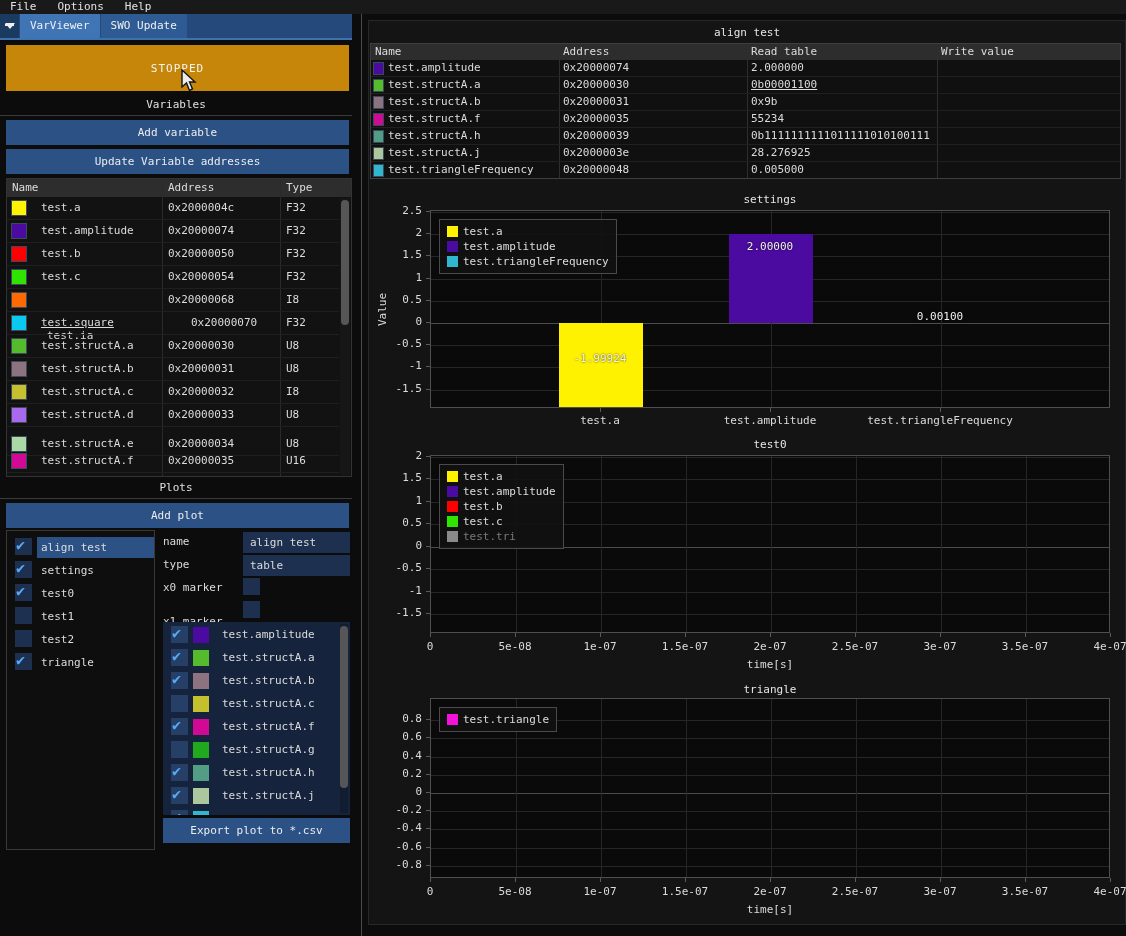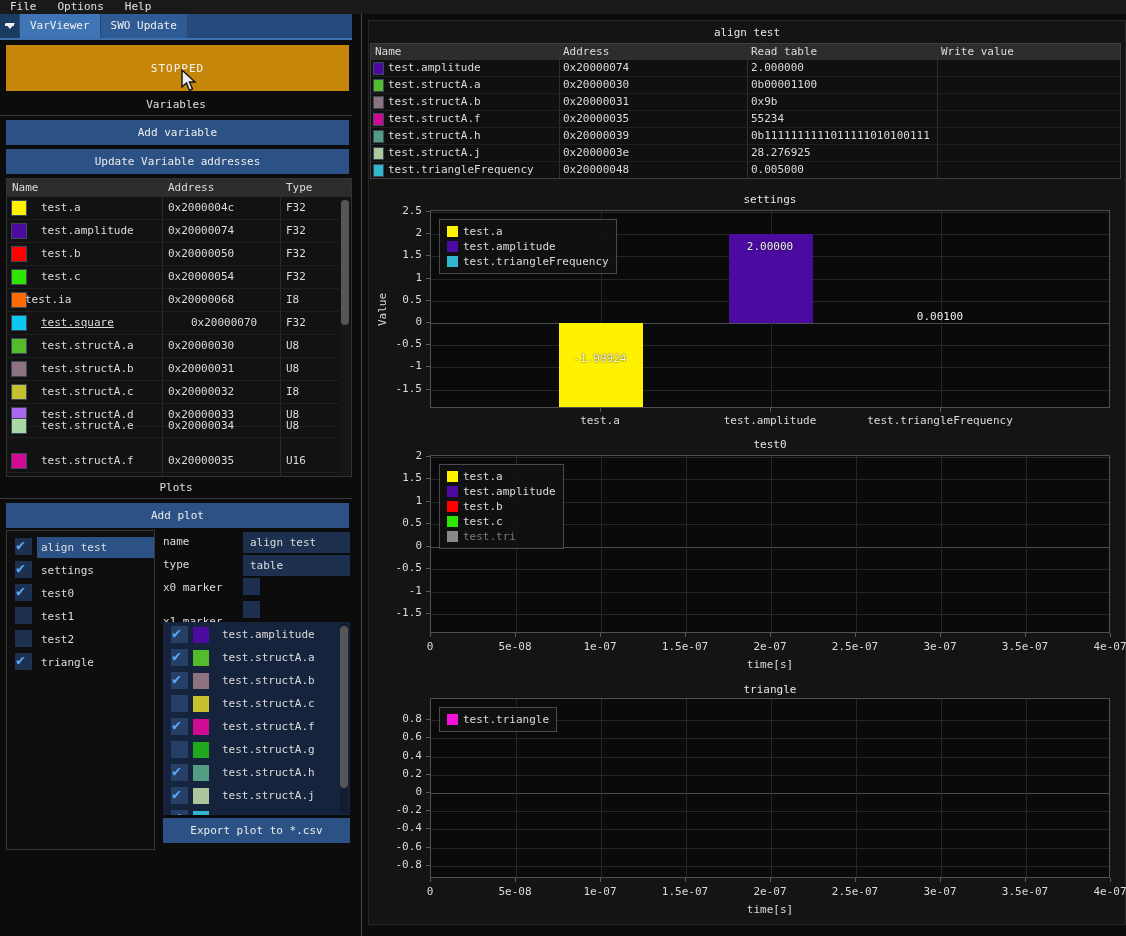--- a/index.html
+++ b/index.html
@@ -134,21 +134,21 @@
         <div class="cell" style="left: 279px; width: 54px;">F32</div>
       </div>
       <div class="vrow" style="top: 69px;">
         <div class="swatch" style="background: rgb(47, 229, 0);"></div>
         <div class="cell" style="left: 34px; width: 118px;">test.c</div>
         <div class="cell" style="left: 161px; width: 110px;">0x20000054</div>
         <div class="cell" style="left: 279px; width: 54px;">F32</div>
       </div>
       <div class="vrow" style="top: 92px;">
         <div class="swatch" style="background: rgb(255, 106, 0);"></div>
-        <div class="cell" style="left: 18px; width: 118px;">test.ia</div>
+        <div class="cell" style="left: 40px; width: 118px; margin-top: 36px;">test.ia</div>
         <div class="cell" style="left: 161px; width: 110px;">0x20000068</div>
         <div class="cell" style="left: 279px; width: 54px;">I8</div>
       </div>
       <div class="vrow" style="top: 115px;">
         <div class="swatch" style="background: rgb(11, 200, 238);"></div>
         <div class="cell" style="left: 34px; width: 118px; text-decoration: underline;">test.square</div>
         <div class="cell" style="left: 161px; width: 110px; margin-left: 23px;">0x20000070</div>
         <div class="cell" style="left: 279px; width: 54px;">F32</div>
       </div>
       <div class="vrow" style="top: 138px;">
@@ -168,21 +168,21 @@
         <div class="cell" style="left: 34px; width: 118px;">test.structA.c</div>
         <div class="cell" style="left: 161px; width: 110px;">0x20000032</div>
         <div class="cell" style="left: 279px; width: 54px;">I8</div>
       </div>
       <div class="vrow" style="top: 207px;">
         <div class="swatch" style="background: rgb(169, 105, 238);"></div>
         <div class="cell" style="left: 34px; width: 118px;">test.structA.d</div>
         <div class="cell" style="left: 161px; width: 110px;">0x20000033</div>
         <div class="cell" style="left: 279px; width: 54px;">U8</div>
       </div>
-      <div class="vrow" style="top: 218px;">
+      <div class="vrow" style="top: 236px;">
         <div class="swatch" style="background: rgb(171, 217, 165);"></div>
         <div class="cell" style="left: 34px; width: 118px;">test.structA.e</div>
         <div class="cell" style="left: 161px; width: 110px;">0x20000034</div>
         <div class="cell" style="left: 279px; width: 54px;">U8</div>
       </div>
       <div class="vrow" style="top: 253px;">
         <div class="swatch" style="background: rgb(209, 10, 150);"></div>
         <div class="cell" style="left: 34px; width: 118px;">test.structA.f</div>
         <div class="cell" style="left: 161px; width: 110px;">0x20000035</div>
         <div class="cell" style="left: 279px; width: 54px;">U16</div>
@@ -313,21 +313,21 @@
         <div class="swatch" style="background: rgb(75, 11, 160);"></div>
         <div class="acell" style="left: 17px; width: 168px;">test.amplitude</div>
         <div class="acell" style="left: 192px; width: 182px;">0x20000074</div>
         <div class="acell" style="left: 380px; width: 185px;">2.000000</div>
         <div class="acell" style="left: 570px; width: 178px;"></div>
       </div>
       <div class="arow" style="top: 17px;">
         <div class="swatch" style="background: rgb(84, 188, 44);"></div>
         <div class="acell" style="left: 17px; width: 168px;">test.structA.a</div>
         <div class="acell" style="left: 192px; width: 182px;">0x20000030</div>
-        <div class="acell" style="left: 380px; width: 185px;">0b00001100</div>
+        <div class="acell" style="left: 380px; width: 185px; text-decoration: underline;">0b00001100</div>
         <div class="acell" style="left: 570px; width: 178px;"></div>
       </div>
       <div class="arow" style="top: 34px;">
         <div class="swatch" style="background: rgb(141, 115, 128);"></div>
         <div class="acell" style="left: 17px; width: 168px;">test.structA.b</div>
         <div class="acell" style="left: 192px; width: 182px;">0x20000031</div>
         <div class="acell" style="left: 380px; width: 185px;">0x9b</div>
         <div class="acell" style="left: 570px; width: 178px;"></div>
       </div>
       <div class="arow" style="top: 51px;">

